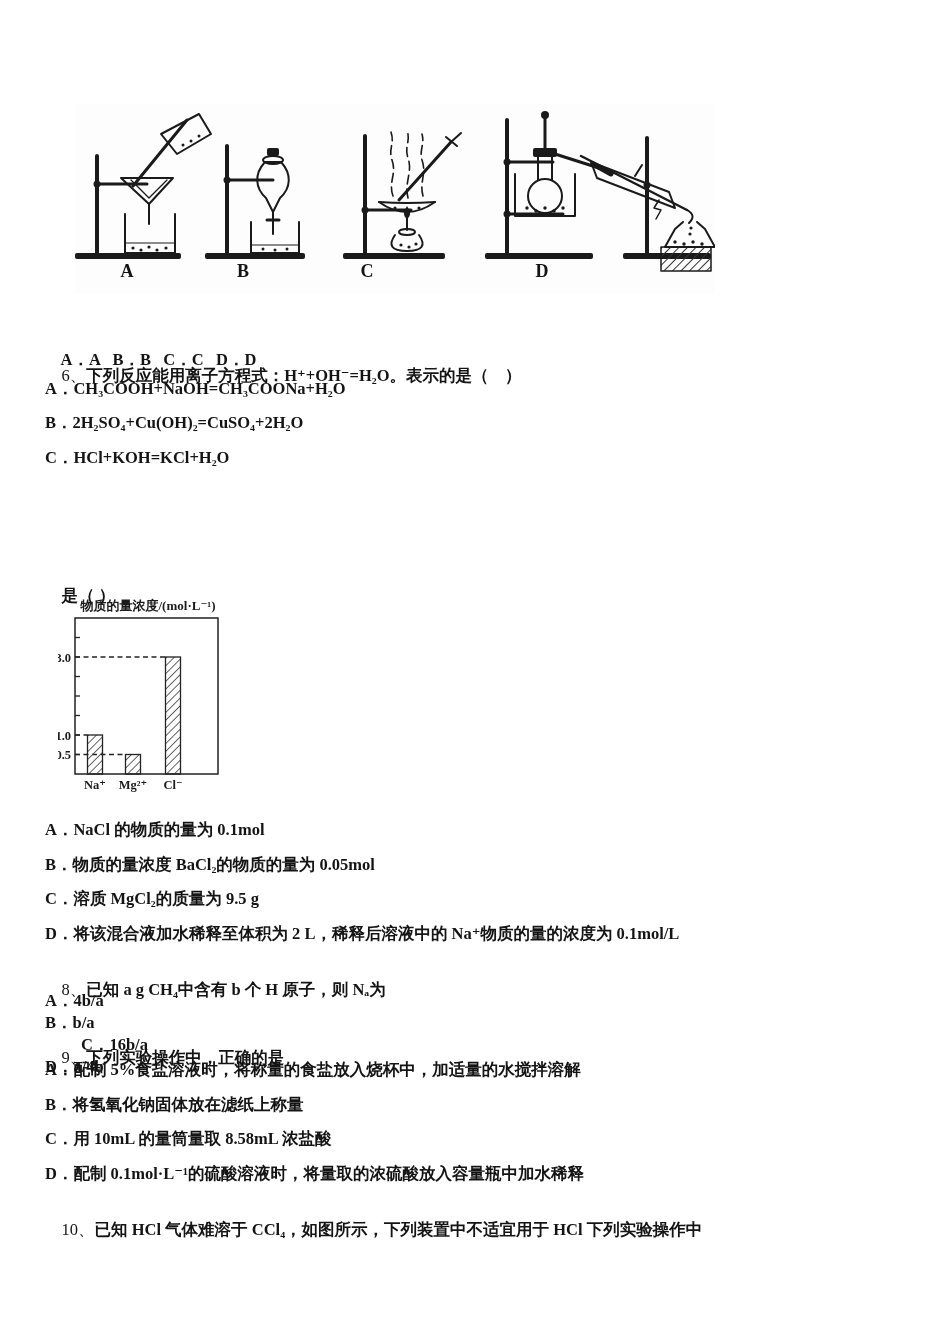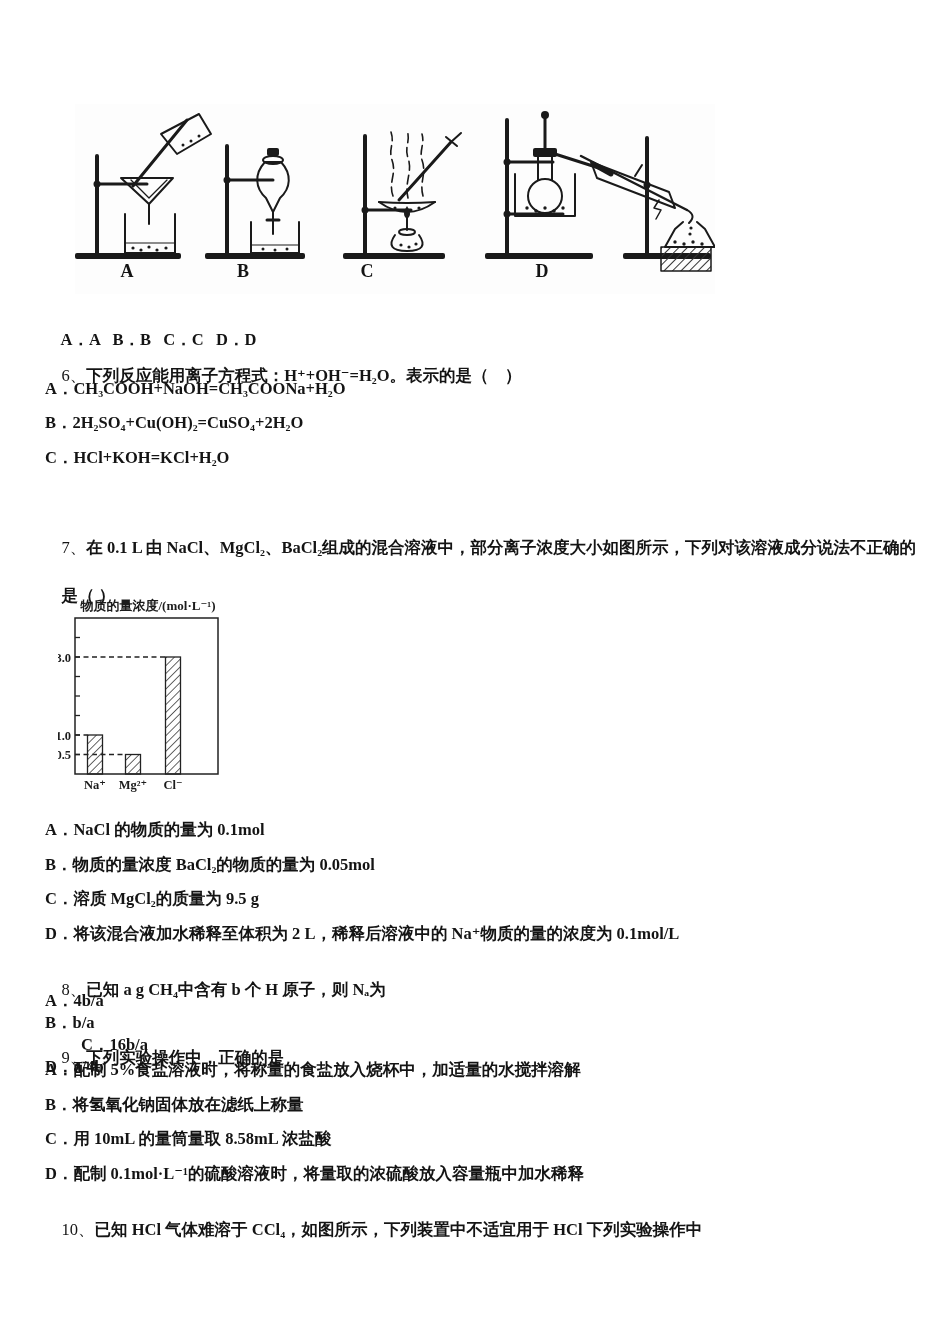--- a/index.html
+++ b/index.html
@@ -172,34 +172,31 @@
         </g>
         <rect x="586" y="143" width="50" height="24" fill="url(#hatchD)" stroke="#1a1a1a" stroke-width="1.5"></rect>
       </g>
     </svg>
     <span class="applbl" style="left:52px">A</span>
     <span class="applbl" style="left:168px">B</span>
     <span class="applbl" style="left:292px">C</span>
     <span class="applbl" style="left:467px">D</span>
   </figure>
 
-  <div class="line" style="top:307px">
+  <div class="line" style="top:327px">
     <span>A．A   B．B   C．C   D．D</span>
   </div>
 
   <div class="line" style="top:343px">
     <span class="qnum">6、</span><span>下列反应能用离子方程式：H⁺+OH⁻=H₂O。表示的是（　）</span>
   </div>
   <div class="line" style="top:378px"><span>A．CH₃COOH+NaOH=CH₃COONa+H₂O</span></div>
   <div class="line" style="top:412px"><span>B．2H₂SO₄+Cu(OH)₂=CuSO₄+2H₂O</span></div>
   <div class="line" style="top:447px"><span>C．HCl+KOH=KCl+H₂O</span></div>
 
-  <div class="line" style="top:515px">
-    <span class="qnum">7、</span><span>在 0.1 L 由 NaCl、MgCl₂、BaCl₂组成的混合溶液中，部分离子浓度大小如图所示，下列对该溶液成分说法不正确的</span>
-  </div>
   <div class="line" style="top:563px">
     <span>是（ ）</span>
   </div>
 
   <figure class="chartfig">
     <svg width="255" height="205" viewBox="0 0 255 205">
       <defs>
         <pattern id="hatch" width="5.5" height="5.5" patternTransform="rotate(45)" patternUnits="userSpaceOnUse">
           <line x1="0" y1="0" x2="0" y2="5.5" stroke="#4a4a4a" stroke-width="1.7"></line>
         </pattern>

